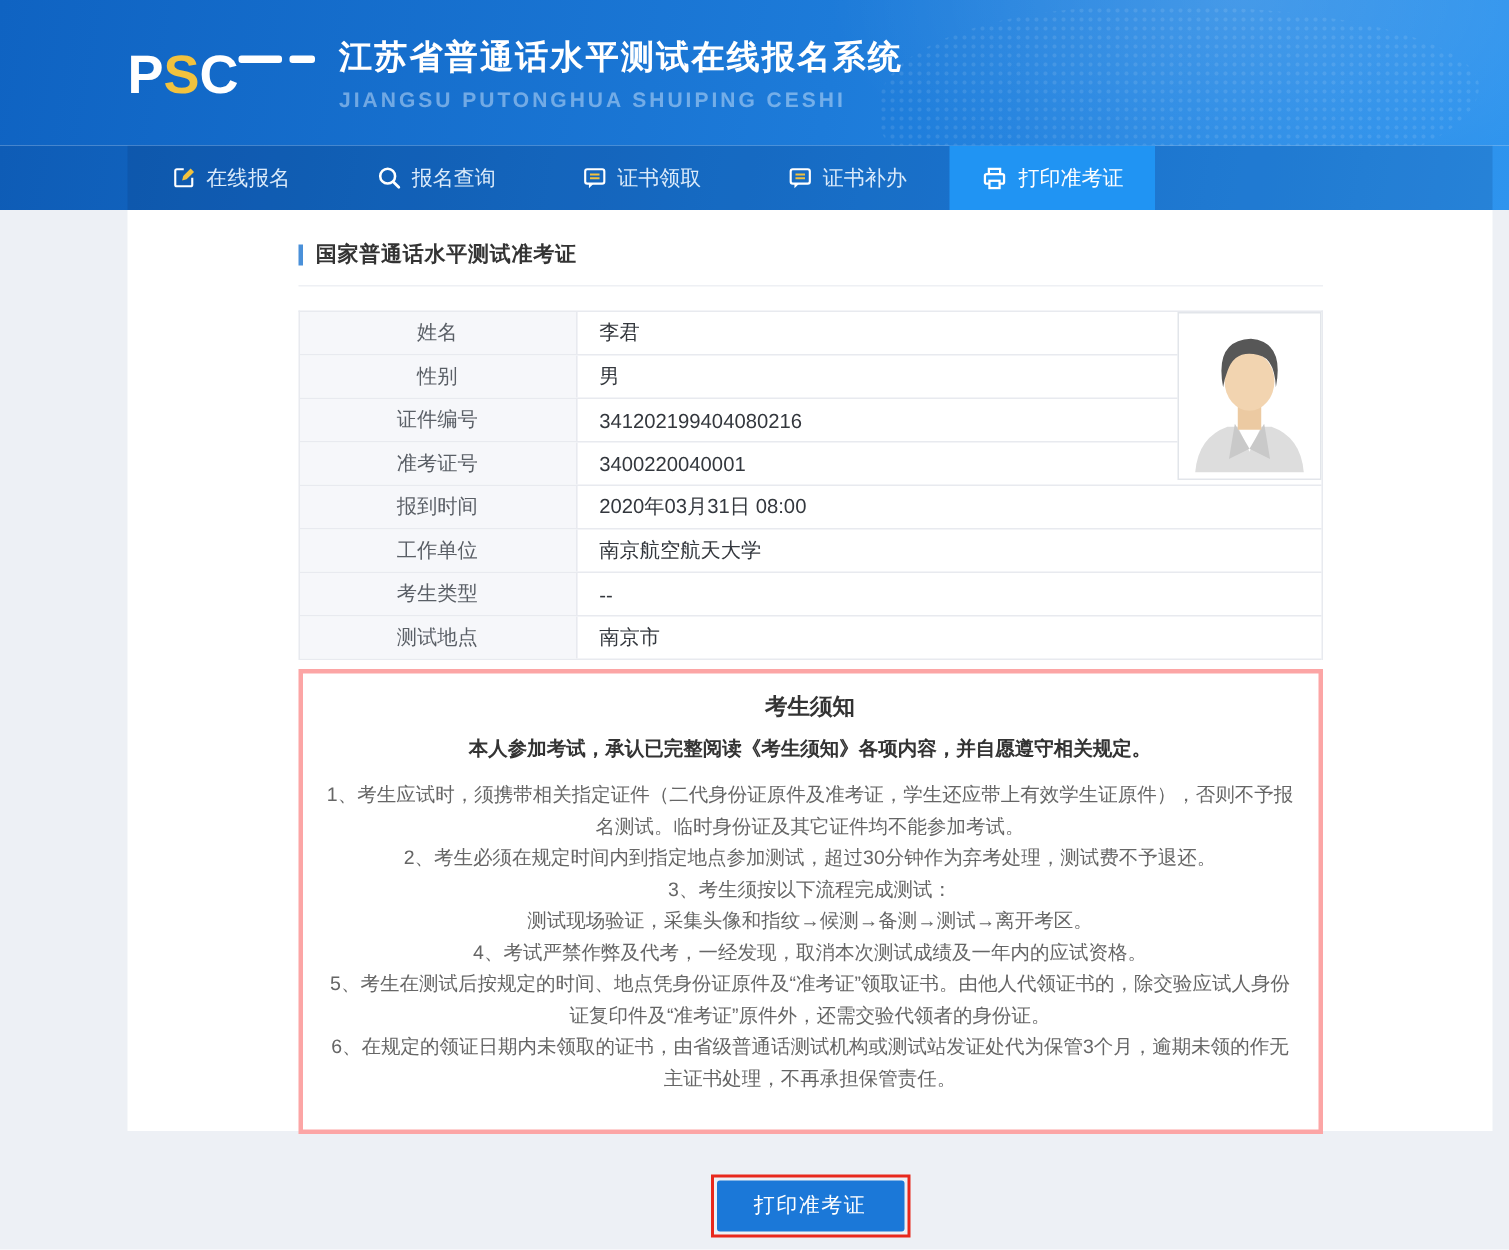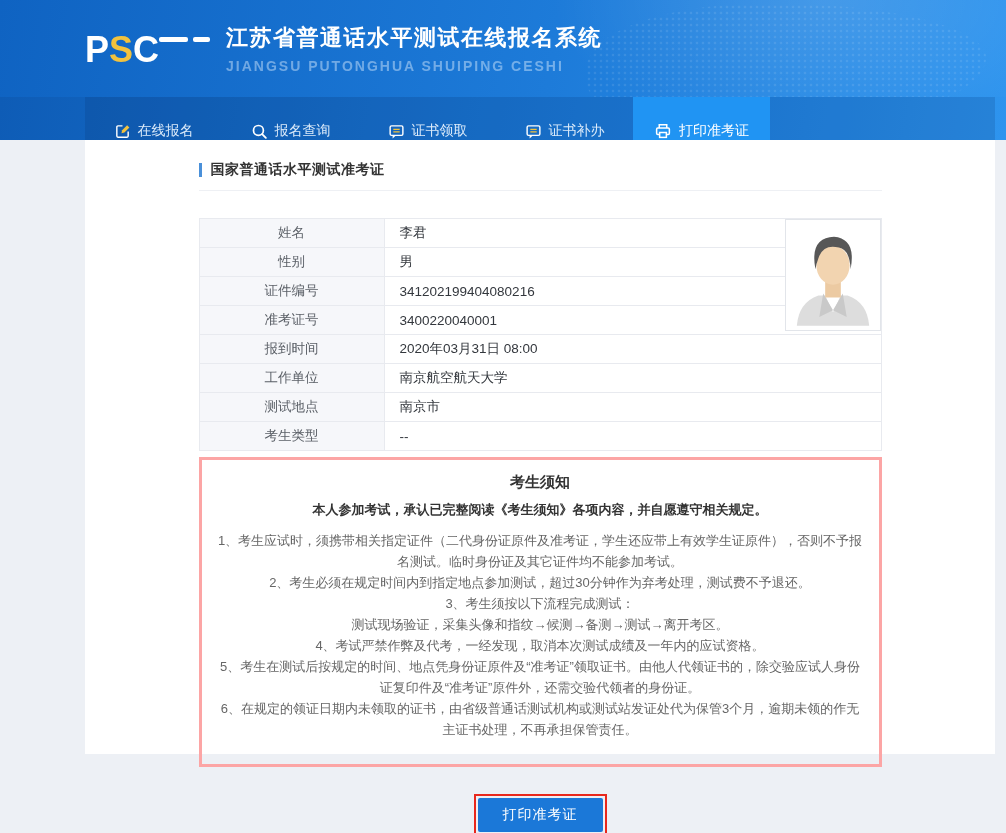--- a/index.html
+++ b/index.html
@@ -33,36 +33,36 @@
   .logo-bars i { display:block; height:5px; border-radius:2px; background:#fff; }
   .logo-bars .b1 { width:29px; }
   .logo-bars .b2 { width:17px; }
   .title-cn { color:#fff; font-size:22px; font-weight:bold; letter-spacing:1.5px; }
   .title-en { color:rgba(225,240,255,0.45); font-size:14px; font-weight:bold; letter-spacing:2px; margin-top:5px; }
 
   
   .nav { height:43px; background:linear-gradient(100deg,#0e5cb6 0%,#1f82e2 70%,#2e94ee 100%); }
   .nav-inner { margin-left:85px; width:910px; height:100%; background:rgba(6,42,100,0.16); display:flex; }
   .tab {
-    width:137px; height:100%; display:flex; align-items:flex-end; justify-content:center;
+    width:137px; height:100%; display:flex; align-items:center; justify-content:center;
     gap:7px; color:#dcebfa; font-size:14px; cursor:pointer; white-space:nowrap;
   }
   .tab.active { background:#2094f3; color:#fff; }
   .tab svg { display:block; }
 
   
   .card { margin-left:85px; width:910px; height:614px; background:#fff; }
   .content { width:683px; margin:0 auto; padding-top:21px; }
 
   .section-title-row { display:flex; align-items:center; gap:9px; padding-bottom:11px; border-bottom:1px solid #eef0f4; }
   .accent-bar { width:3px; height:14px; background:#4a90d9; }
   .section-title { font-size:14px; font-weight:bold; color:#333; letter-spacing:0.5px; }
 
   
-  .ticket-wrap { position:relative; margin-top:27px; }
+  .ticket-wrap { position:relative; margin-top:16px; }
   .ticket-table { border:1px solid #e8eaef; border-bottom:none; }
   .t-row { display:flex; height:29px; border-bottom:1px solid #e8eaef; }
   .t-label {
     width:185px; background:#f6f7fa; border-right:1px solid #e8eaef;
     display:flex; align-items:center; justify-content:center;
     font-size:13.5px; color:#5a5f66;
   }
   .t-value { flex:1; display:flex; align-items:center; padding-left:15px; font-size:13.5px; color:#33373d; }
 
   .photo-box {
@@ -195,27 +195,27 @@
               <div class="t-label">报到时间</div>
               <div class="t-value">2020年03月31日 08:00</div>
             </div>
 
             <div class="t-row">
               <div class="t-label">工作单位</div>
               <div class="t-value">南京航空航天大学</div>
             </div>
 
             <div class="t-row">
+              <div class="t-label">考生类型</div>
+              <div class="t-value">--</div>
+            </div>
+
+            <div class="t-row">
               <div class="t-label">测试地点</div>
               <div class="t-value">南京市</div>
-            </div>
-
-            <div class="t-row">
-              <div class="t-label">考生类型</div>
-              <div class="t-value">--</div>
             </div>
           </div>
         <div class="photo-box">
           <svg viewBox="0 0 90 104">
             <rect width="90" height="104" fill="#ffffff"></rect>
             <path d="M8 104 Q10 80 30 73 L60 73 Q80 80 82 104 Z" fill="#dddddd"></path>
             <path d="M37 73 L45 90 L53 73 Z" fill="#ffffff"></path>
             <path d="M35 71 L45 88 L31 95 Z" fill="#c9c9c9"></path>
             <path d="M55 71 L45 88 L59 95 Z" fill="#c9c9c9"></path>
             <rect x="37" y="57" width="16" height="18" fill="#eccaa2"></rect>

